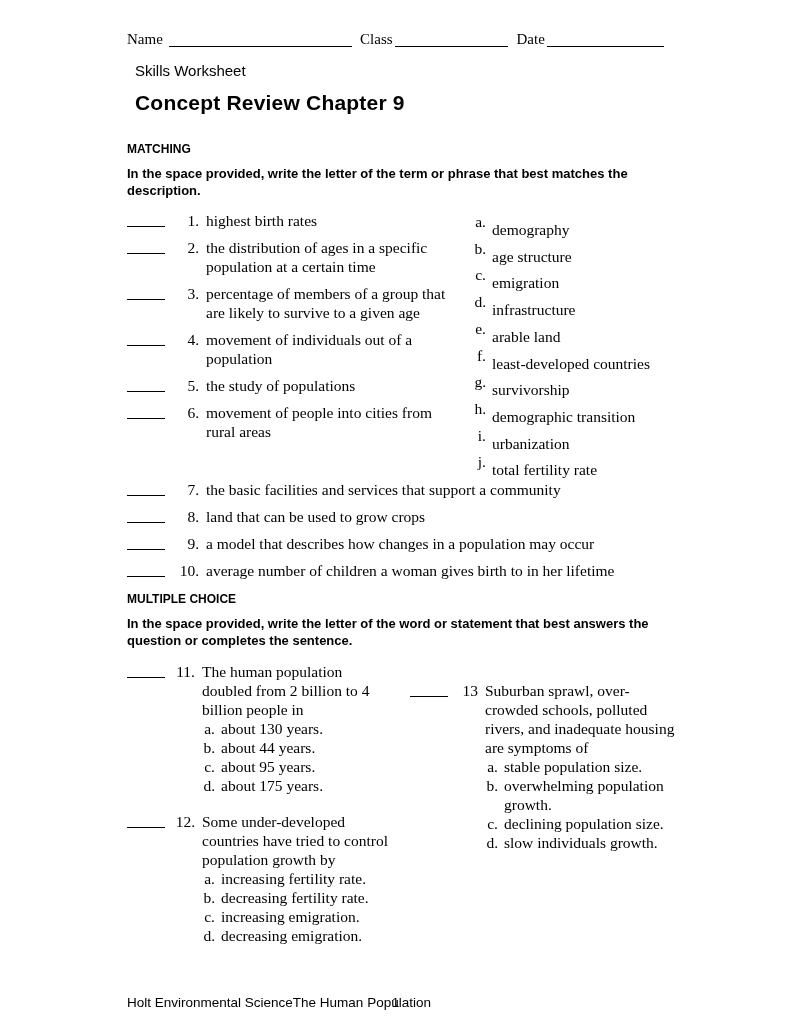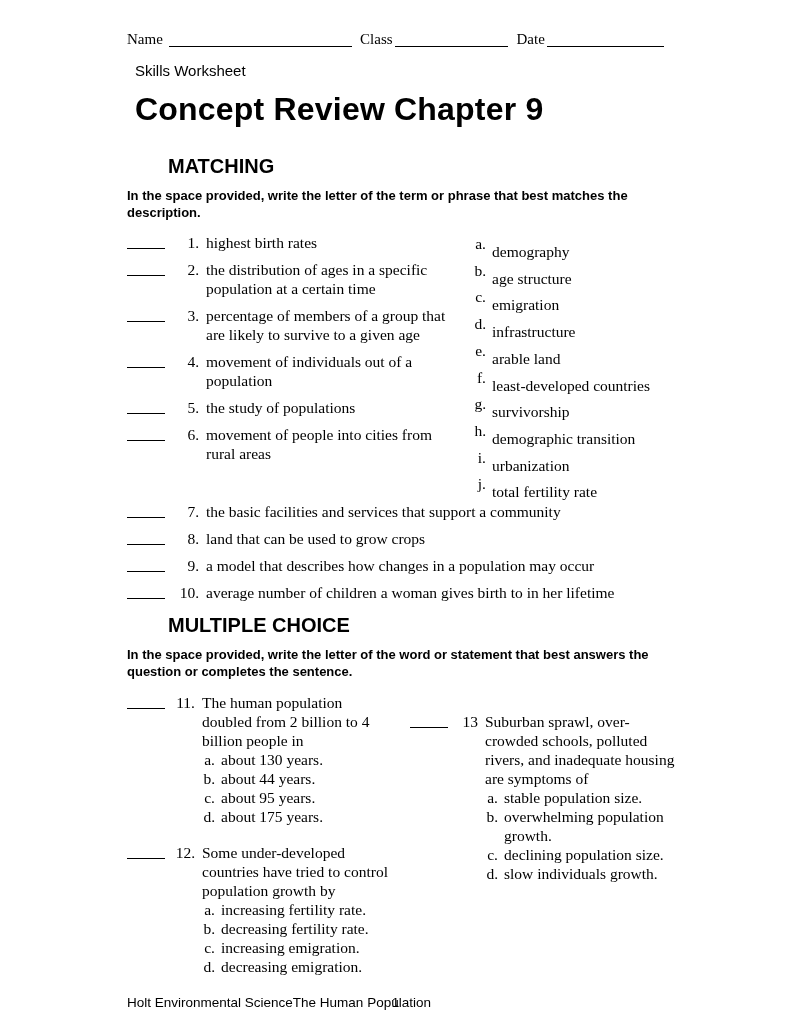--- a/index.html
+++ b/index.html
@@ -9,23 +9,23 @@
 
   
   .header-row { display:flex; align-items:flex-end; font-size:15px; }
   .hdr-label { line-height:19px; }
   .blank-line { display:inline-block; border-bottom:1px solid #000; height:16px; }
   .name-blank { width:222px; margin:0 8px 2px 6px; }
   .class-blank { width:138px; margin:0 8px 2px 2px; }
   .date-blank { width:142px; margin:0 0 2px 2px; }
 
   .skills { font-family:"Liberation Sans", sans-serif; font-size:15px; margin:13px 0 12px 8px; }
-  .title { font-family:"Liberation Sans", sans-serif; font-weight:bold; font-size:32px; margin:7px 0 0 8px; letter-spacing:0.2px; }
-
-  .section-heading { font-family:"Liberation Sans", sans-serif; font-weight:bold; font-size:20px; margin-top:27px;margin-left:41px; }
+  .title { font-family:"Liberation Sans", sans-serif; font-weight:bold; font-size:21px; margin:7px 0 0 8px; letter-spacing:0.2px; }
+
+  .section-heading { font-family:"Liberation Sans", sans-serif; font-weight:bold; font-size:12px; margin-top:27px; }
   .instructions { font-family:"Liberation Sans", sans-serif; font-weight:bold; font-size:13px; line-height:17px; margin-top:9px; max-width:540px; }
 
   
   .matching-body { display:flex; margin-top:12px; }
   .matching-left { width:345px; }
   .m-item { display:flex; font-size:15.5px; line-height:19px; margin-bottom:8px; }
   .m-blank { width:38px; border-bottom:1px solid #000; height:16px; margin-right:8px; flex-shrink:0; align-self:flex-start; }
   .m-num { width:26px; text-align:right; margin-right:7px; flex-shrink:0; }
   .m-text { width:250px; }
   .m-text-wide { width:470px; }

